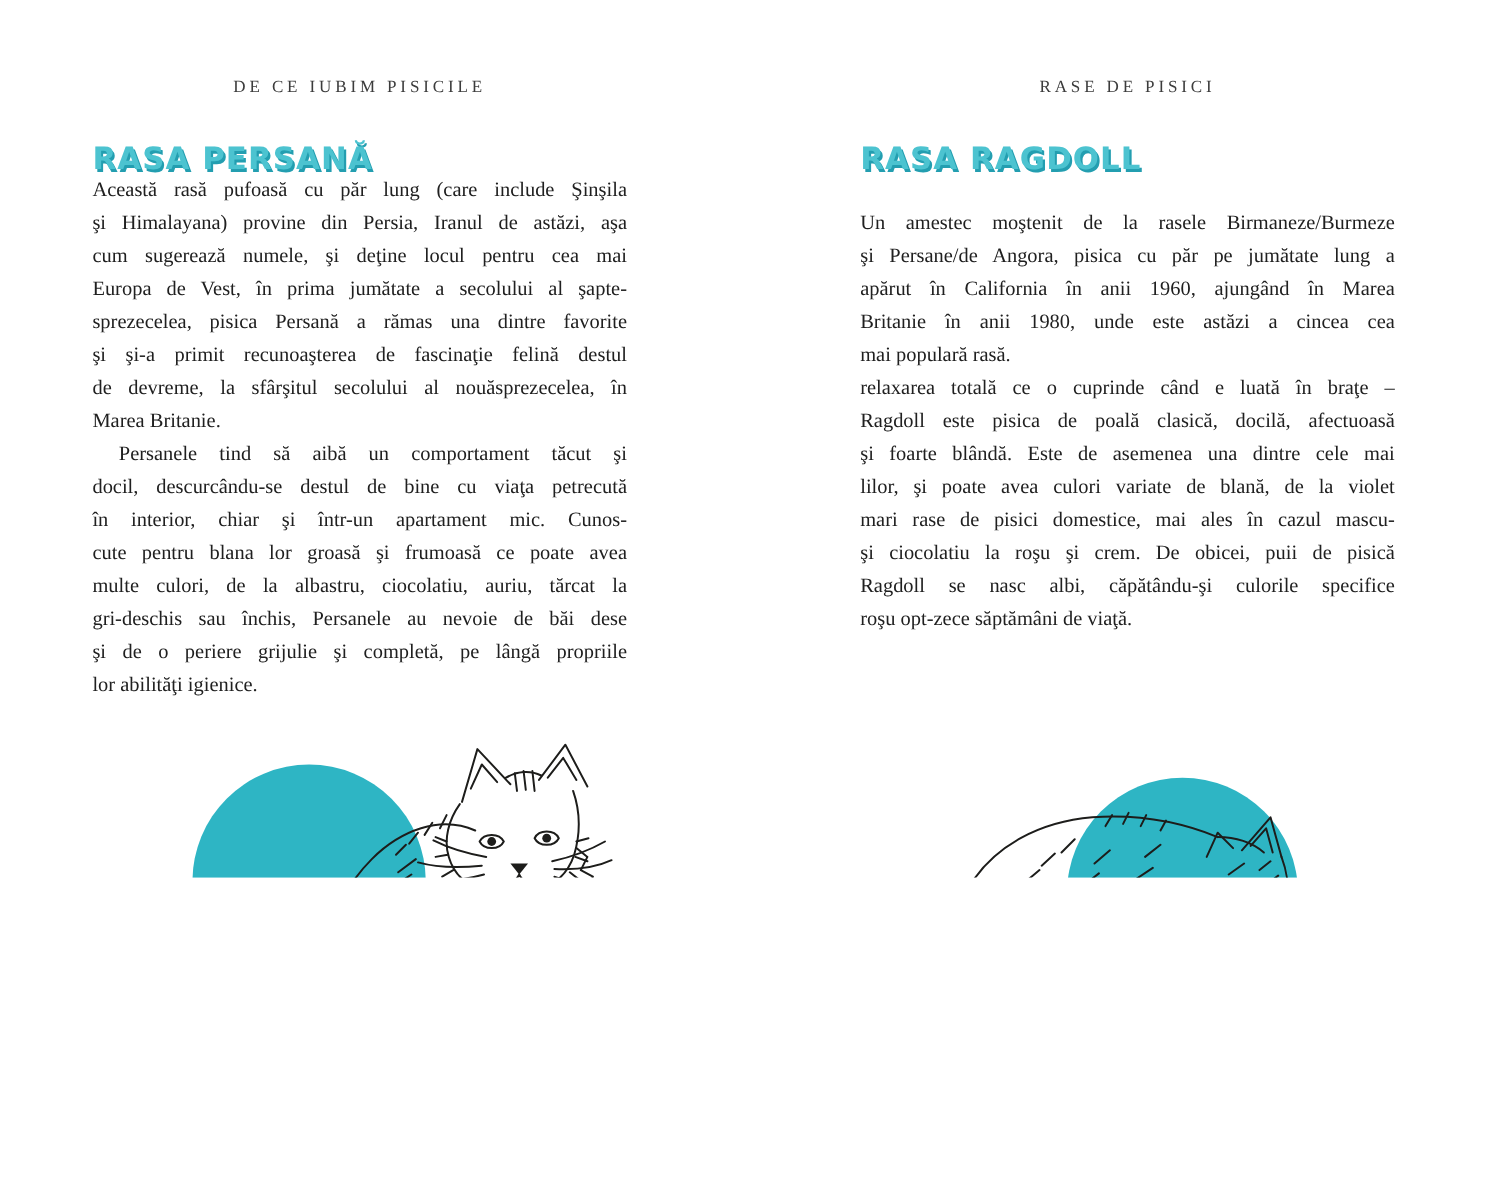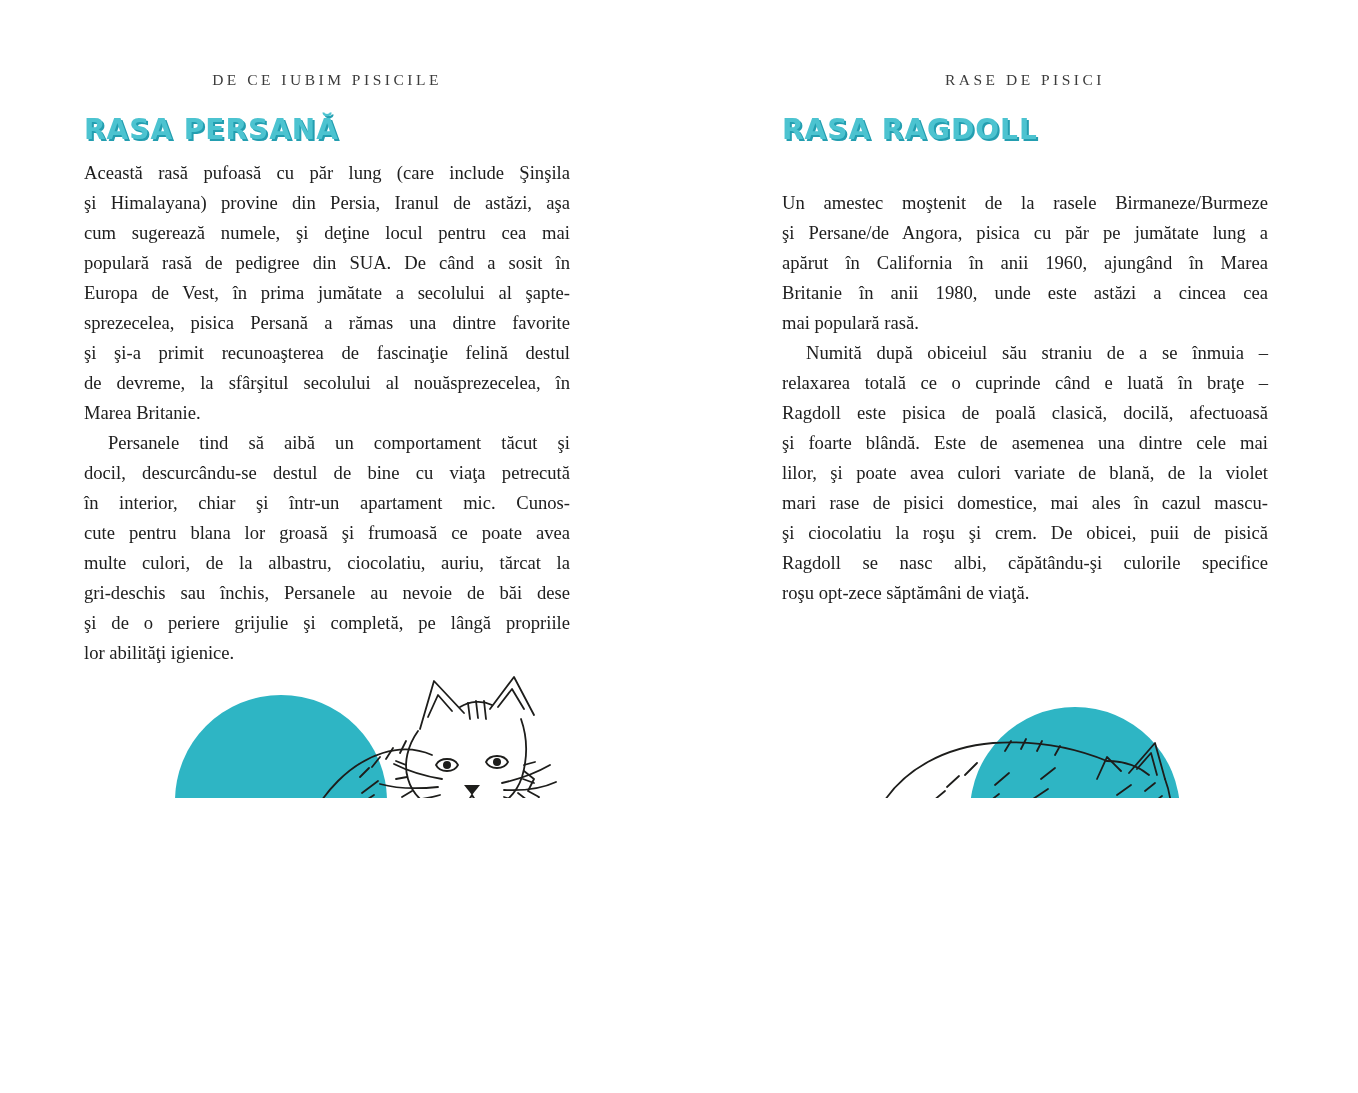--- a/index.html
+++ b/index.html
@@ -10,21 +10,21 @@
   .spread{
     position:relative;width:1358px;height:798px;background:var(--bg);
     font-family:"Liberation Serif",serif;overflow:hidden;
   }
   .running-head{
     position:absolute;top:71px;width:486px;text-align:center;
     font-size:15.5px;letter-spacing:3.5px;color:var(--running-head);
   }
   #rh-left{left:84px;} #rh-right{left:782px;}
   .breed-heading{
-    position:absolute;top:113px;margin:0;
+    position:absolute;top:128px;margin:0;
     font-family:"DejaVu Sans",sans-serif;font-weight:bold;font-size:28px;
     letter-spacing:1px;color:var(--heading);
     text-shadow:2px 2px 0 var(--heading-shadow);
   }
   #h-left{left:84px;} #h-right{left:782px;}
   .body-block{
     position:absolute;top:158px;width:486px;
     font-size:18.6px;line-height:30px;color:var(--text);
   }
   #body-left{left:84px;} #body-right{left:782px;margin-top:30px;}
@@ -44,21 +44,20 @@
 
 <div class="spread">
 
   <div id="rh-left" class="running-head">DE CE IUBIM PISICILE</div>
   <h1 id="h-left" class="breed-heading">RASA PERSANĂ</h1>
   <div id="body-left" class="body-block">
       <div class="para">
         <div class="line">Această rasă pufoasă cu păr lung (care include Şinşila</div>
         <div class="line">şi Himalayana) provine din Persia, Iranul de astăzi, aşa</div>
         <div class="line">cum sugerează numele, şi deţine locul pentru cea mai</div>
-        <div class="line">populară rasă de pedigree din SUA. De când a sosit în</div>
         <div class="line">Europa de Vest, în prima jumătate a secolului al şapte-</div>
         <div class="line">sprezecelea, pisica Persană a rămas una dintre favorite</div>
         <div class="line">şi şi-a primit recunoaşterea de fascinaţie felină destul</div>
         <div class="line">de devreme, la sfârşitul secolului al nouăsprezecelea, în</div>
         <div class="line last">Marea Britanie.</div>
       </div>
       <div class="para">
         <div class="line indent">Persanele tind să aibă un comportament tăcut şi</div>
         <div class="line">docil, descurcându-se destul de bine cu viaţa petrecută</div>
         <div class="line">în interior, chiar şi într-un apartament mic. Cunos-</div>
@@ -129,21 +128,20 @@
   <h1 id="h-right" class="breed-heading">RASA RAGDOLL</h1>
   <div id="body-right" class="body-block">
       <div class="para">
         <div class="line">Un amestec moştenit de la rasele Birmaneze/Burmeze</div>
         <div class="line">şi Persane/de Angora, pisica cu păr pe jumătate lung a</div>
         <div class="line">apărut în California în anii 1960, ajungând în Marea</div>
         <div class="line">Britanie în anii 1980, unde este astăzi a cincea cea</div>
         <div class="line last">mai populară rasă.</div>
       </div>
       <div class="para">
-        <div class="line indent">Numită după obiceiul său straniu de a se înmuia –</div>
         <div class="line">relaxarea totală ce o cuprinde când e luată în braţe –</div>
         <div class="line">Ragdoll este pisica de poală clasică, docilă, afectuoasă</div>
         <div class="line">şi foarte blândă. Este de asemenea una dintre cele mai</div>
         <div class="line">lilor, şi poate avea culori variate de blană, de la violet</div>
         <div class="line">mari rase de pisici domestice, mai ales în cazul mascu-</div>
         <div class="line">şi ciocolatiu la roşu şi crem. De obicei, puii de pisică</div>
         <div class="line">Ragdoll se nasc albi, căpătându-şi culorile specifice</div>
         <div class="line last">roşu opt-zece săptămâni de viaţă.</div>
       </div>
     </div>

